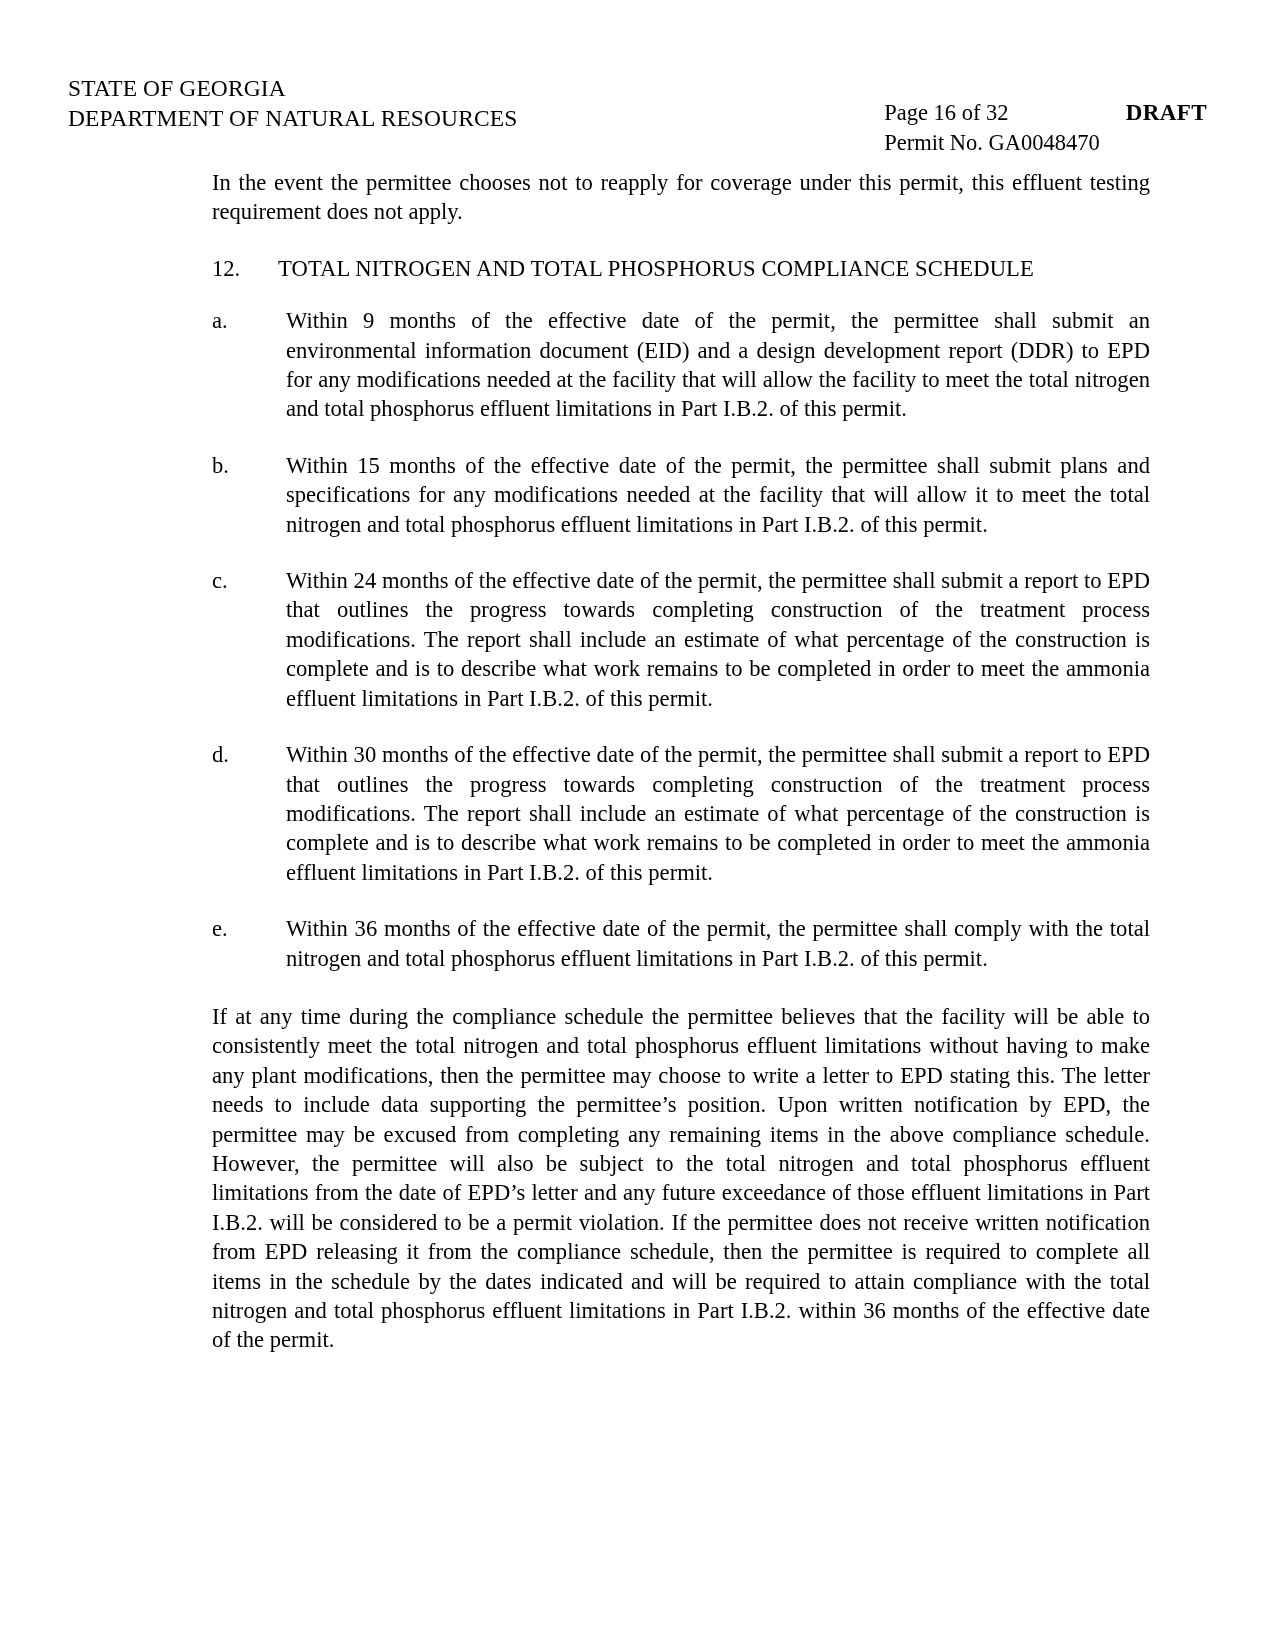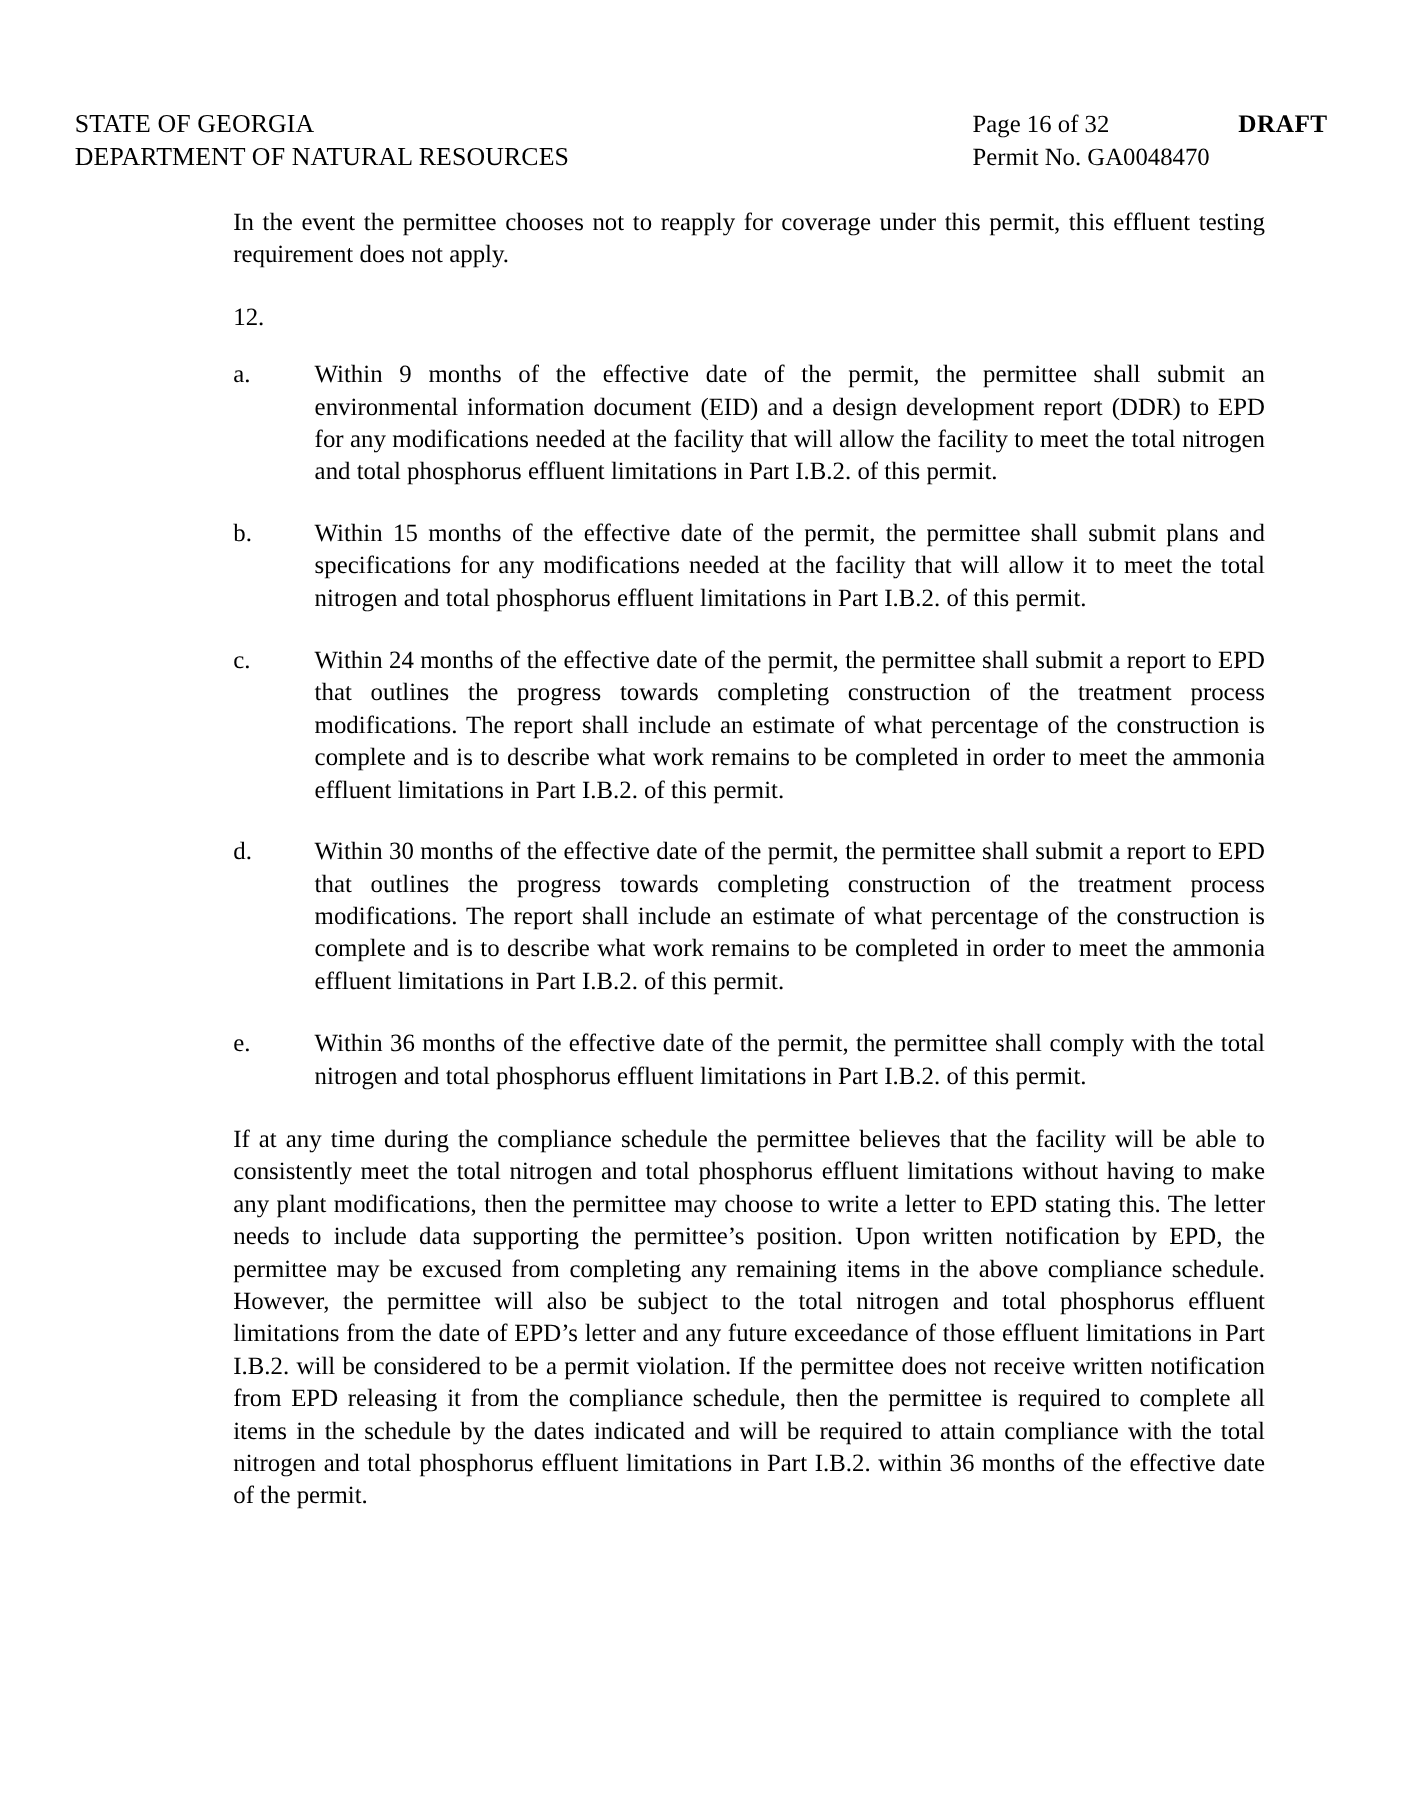--- a/index.html
+++ b/index.html
@@ -19,21 +19,21 @@
   }
 
   
   .header {
     position: absolute;
     top: 74px;
     left: 68px;
     right: 68px;
     display: flex;
     justify-content: space-between;
-    align-items: flex-end;
+    align-items: flex-start;
   }
   .header-left {
     font-size: 23.5px;
     line-height: 29.5px;
     letter-spacing: 0.1px;
     white-space: nowrap;
   }
   .header-left div { white-space: nowrap; }
   .header-right {
     display: flex;
@@ -51,21 +51,21 @@
     font-size: 23px;
     font-weight: bold;
     line-height: 30px;
     letter-spacing: 0.4px;
     white-space: nowrap;
   }
 
   
   .body {
     position: absolute;
-    top: 187px;
+    top: 168px;
     left: 212px;
     width: 938px;
   }
   p {
     margin: 0;
     font-size: 22.6px;
     line-height: 29.4px;
     text-align: justify;
     text-justify: inter-word;
     -webkit-hyphens: none;
@@ -135,20 +135,21 @@
     </div>
 
   </div>
 
   <div class="body">
 
     <p class="para j-left">In the event the permittee chooses not to reapply for coverage under this permit, this effluent testing requirement does not apply.</p>
 
     <div class="section-row">
       <div class="section-num">12.</div>
+      <div class="section-title">TOTAL NITROGEN AND TOTAL PHOSPHORUS COMPLIANCE SCHEDULE</div>
     </div>
 
 
     <div class="list">
 
       <div class="list-item">
         <div class="list-marker">a.</div>
         <div class="list-text j-left">Within 9 months of the effective date of the permit, the permittee shall submit an environmental information document (EID) and a design development report (DDR) to EPD for any modifications needed at the facility that will allow the facility to meet the total nitrogen and total phosphorus effluent limitations in Part I.B.2. of this permit.</div>
       </div>
 

